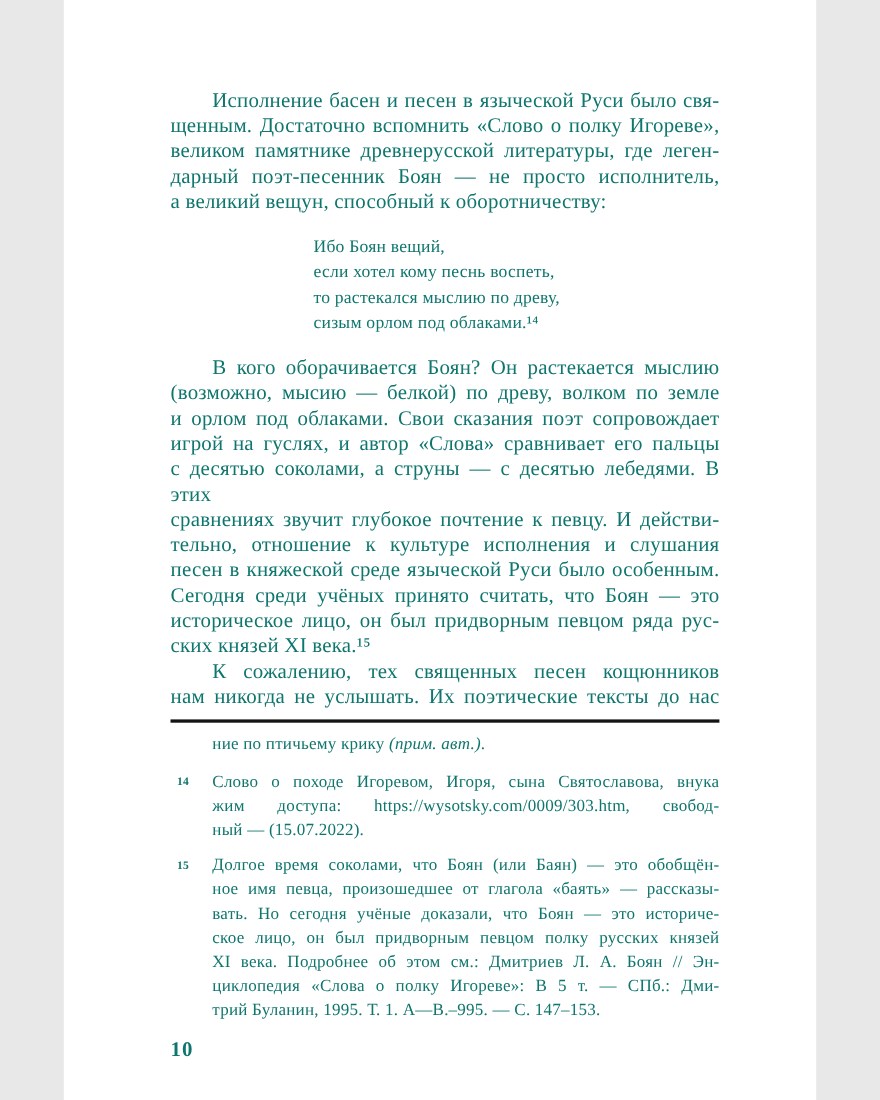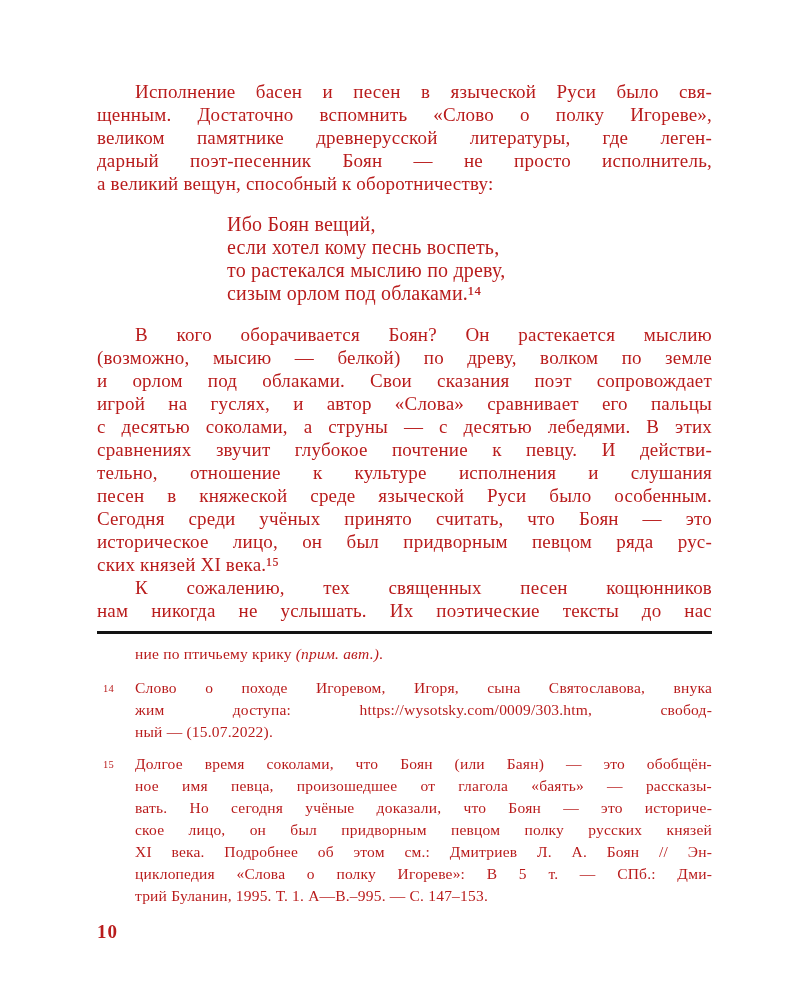--- a/index.html
+++ b/index.html
@@ -1,39 +1,39 @@
 <!DOCTYPE html>
 <html><head>
 <meta charset="utf-8">
 <style>
   html, body { margin: 0; padding: 0; background: #e8e8e8; }
   .page {
-    width: 800px;
+    width: 684px;
     height: 1000px;
     margin: 0 auto;
     background: #ffffff;
-    color: #b91c1c;
+    color: #0f766e;
     font-family: "Liberation Serif", "DejaVu Serif", serif;
     box-sizing: border-box;
     padding: 80px 88px 0 97px;
     overflow: hidden;
   }
   .para { font-size: 19px; line-height: 23px; letter-spacing: 0.2px; }
   .para .line { text-align: justify; text-align-last: justify; }
   .para .line:first-child { text-indent: 38px; }
   .para .line:last-child { text-align-last: left; }
   .para[data-justify-last="true"] .line:last-child { text-align-last: justify; }
-  .verse { margin: 18px 0 18px 130px; font-size: 20px; line-height: 23px; letter-spacing: 0.2px; }
+  .verse { margin: 18px 0 18px 130px; font-size: 16px; line-height: 23px; letter-spacing: 0.2px; }
   .verse .line { text-align: left; }
   .fn-rule { height: 3px; background: #131313; margin-top: 9px; }
   .fn-area { font-size: 15.5px; line-height: 22px; margin-top: 9px; letter-spacing: 0.2px; }
   .fn { position: relative; padding-left: 38px; margin-bottom: 10px; }
   .fn-num {
     position: absolute; left: 6px; top: 1px;
-    font-size: 10.5px; font-weight: normal;
+    font-size: 10.5px; font-weight: bold;
   }
   .fn-text .line { text-align: justify; text-align-last: justify; }
   .fn-text .line:last-child { text-align-last: left; }
   .cont-line { margin-bottom: 12px; }
   .cont-line i { }
   .page-number {
     text-align: left; font-weight: bold; font-size: 19px;
     margin-top: 14px; letter-spacing: 1px;
   }
 </style>

